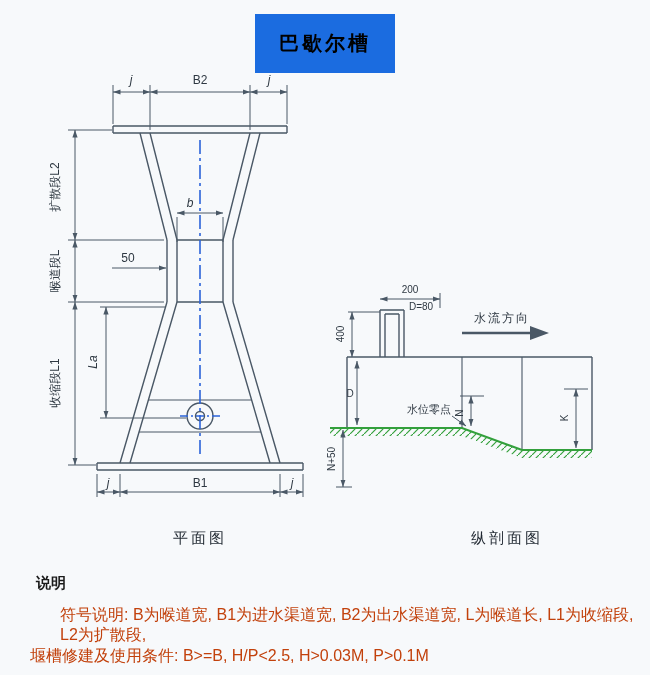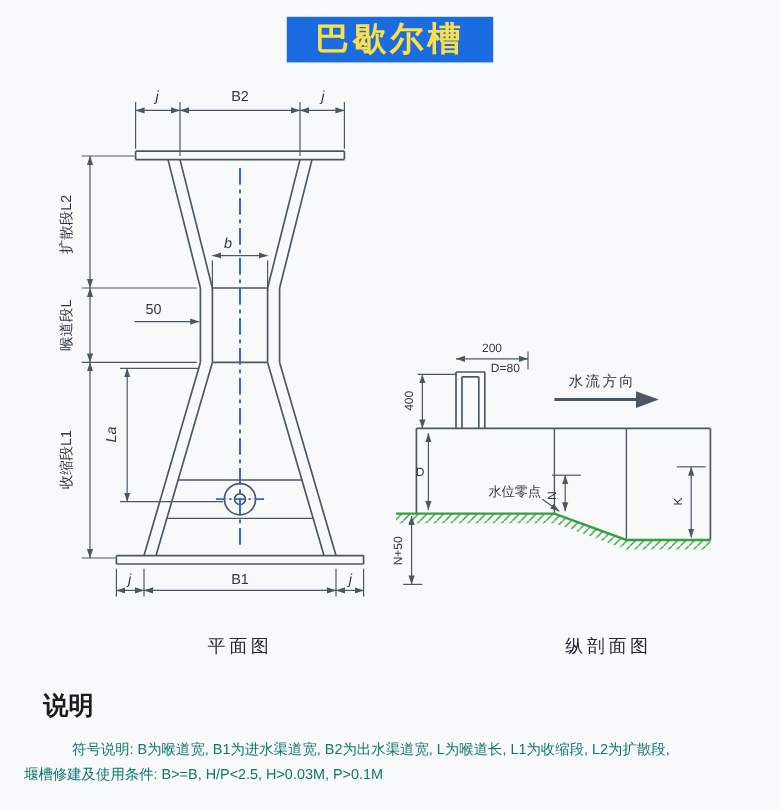--- a/index.html
+++ b/index.html
@@ -2,34 +2,34 @@
 <html><head>
 <meta charset="utf-8">
 <style>
   html,body{margin:0;padding:0;}
   .page{
     position:relative;width:650px;height:675px;overflow:hidden;
     background:#f7f9fb;font-family:"Liberation Sans","DejaVu Sans",sans-serif;
   }
   .title-banner{
     position:absolute;top:14px;left:50%;transform:translateX(-50%);
-    background:#1b6ce0;color:#fde047;font-size:28px;font-weight:bold;
-    letter-spacing:3px;padding:0 24px;white-space:nowrap;
+    background:#1b6ce0;color:#000000;font-size:20px;font-weight:bold;
+    letter-spacing:3px;padding:16px 24px;white-space:nowrap;
   }
   svg.drawing{position:absolute;top:0;left:0;}
   svg text{font-family:"Liberation Sans","DejaVu Sans",sans-serif;fill:#2e3842;}
   .dimtxt{font-size:12px;}
   .dimtxt-sm{font-size:10px;}
   .dimtxt-it{font-size:12px;font-style:italic;}
   .caption{font-size:15px;letter-spacing:3px;fill:#1f2730;}
   .notes{position:absolute;top:574px;left:0;width:650px;color:#1b1b1b;}
-  .notes .heading{margin-left:36px;font-size:21px;font-weight:700;}
-  .notes p{font-size:12px;margin:0;line-height:20px;color:#0f766e;}
+  .notes .heading{margin-left:36px;font-size:15px;font-weight:700;}
+  .notes p{font-size:16px;margin:0;line-height:20px;color:#c2410c;}
   .notes p.l1{margin:12px 0 0 60px;}
-  .notes p.l2{margin:1px 0 0 20px;}
+  .notes p.l2{margin:1px 0 0 30px;}
   .notes p.l3{margin:1px 0 0 38px;}
 </style>
 </head>
 <body>
 
 <div class="page">
 
   <div class="title-banner">巴歇尔槽</div>
 
   <svg class="drawing" width="650" height="675" viewBox="0 0 650 675">

